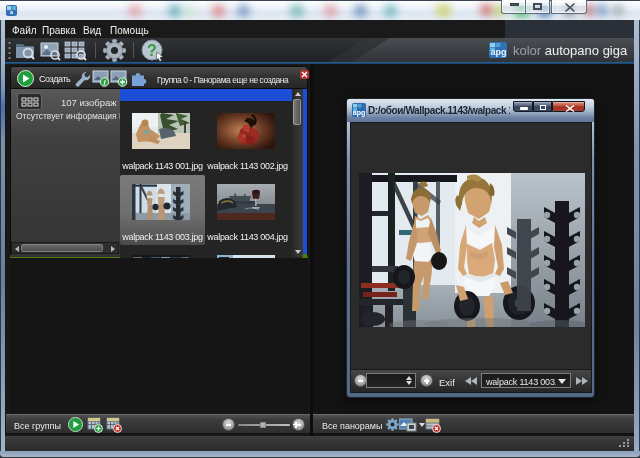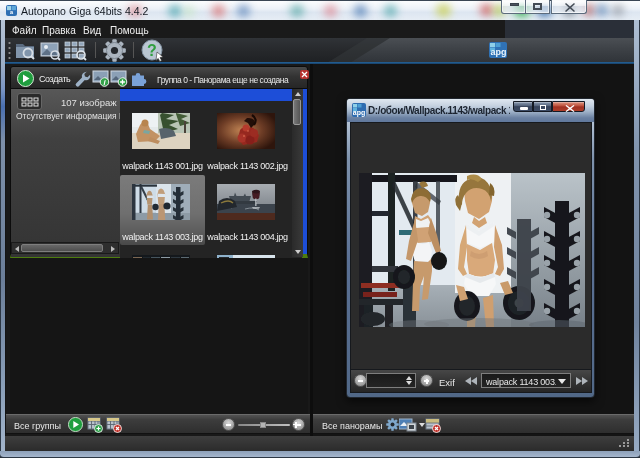--- a/index.html
+++ b/index.html
@@ -113,21 +113,20 @@
   <div class="blob" style="left:563px;top:3px;width:13px;height:12px;background:#58606a;opacity:0.75"></div>
   <div class="blob" style="left:583px;top:3px;width:12px;height:12px;background:#b05555;opacity:0.75"></div>
   <div class="blob" style="left:596px;top:3px;width:12px;height:12px;background:#5880b0;opacity:0.75"></div>
   <div class="blob" style="left:612px;top:4px;width:12px;height:11px;background:#8a9099;opacity:0.75"></div>
   <svg class="abs" id="appico" viewBox="0 0 16 16">
     <rect x="0" y="0" width="16" height="16" rx="3" fill="#2f6fb3"></rect>
     <rect x="1.5" y="1.5" width="6" height="6" fill="#9fd4e8"></rect>
     <rect x="8.5" y="1.5" width="6" height="6" fill="#5ea7d8"></rect>
     <text x="8" y="13" font-size="8" fill="#fff" text-anchor="middle" font-weight="bold">a</text>
   </svg>
-  <div class="abs" id="apptitle">Autopano Giga 64bits 4.4.2</div>
 </div>
 <div class="abs capbtn" id="btnMin">
       <div class="capglyph" style="left:8px;top:3px;width:9px;height:3px;background:#4a525c;border:1px solid #39414b;"></div>
     </div>
 <div class="abs capbtn" id="btnMax">
       <div class="capglyph" style="left:7px;top:3px;width:9px;height:7px;border:2px solid #434b55;"></div>
     </div>
 <div class="abs capbtn" id="btnCls">
       <svg style="position:absolute;left:12px;top:2px" width="12" height="11" viewBox="0 0 12 11">
         <path d="M2 1 L6 4.4 L10 1 L11 2 L7.2 5.5 L11 9 L10 10 L6 6.6 L2 10 L1 9 L4.8 5.5 L1 2 Z" fill="#454d57"></path>
@@ -209,20 +208,21 @@
     <path d="M18 13 l6 5 -3 .5 1.6 3 -1.8 .9 -1.6 -3 -2.2 2 z" fill="#fff" stroke="#333" stroke-width=".6"></path>
   </svg>
 
   <svg class="icon" style="left:484px;top:4px" width="18px" height="16" viewBox="0 0 18 16">
     <rect x="0" y="0" width="18" height="16" rx="2" fill="#3072b5"></rect>
     <rect x="1" y="1" width="5" height="4" fill="#8fd0e8"></rect>
         <rect x="6.5" y="1" width="5" height="4" fill="#4d9fd4"></rect>
     <rect x="1" y="5.5" width="5" height="4" fill="#5eb2de"></rect>
     <text x="9.5" y="13" font-size="9" font-weight="bold" fill="#eaf4fb" text-anchor="middle">apg</text>
   </svg>
+  <div style="position:absolute;left:508px;top:5px;font-size:13px;color:#9aa0a6;">kolor <span style="color:#f0f0f0;">autopano giga</span></div>
 </div>
 <div class="abs" id="blueline"></div>
 
 <div class="abs" id="content">
 
   <div id="lpanel">
 
     <div id="grpheader">
       <svg class="icon" style="left:6px;top:3px" width="17" height="17" viewBox="0 0 17 17">
         <circle cx="8.5" cy="8.5" r="8" fill="#1f9e3e" stroke="#d5e8d5" stroke-width="1"></circle>

